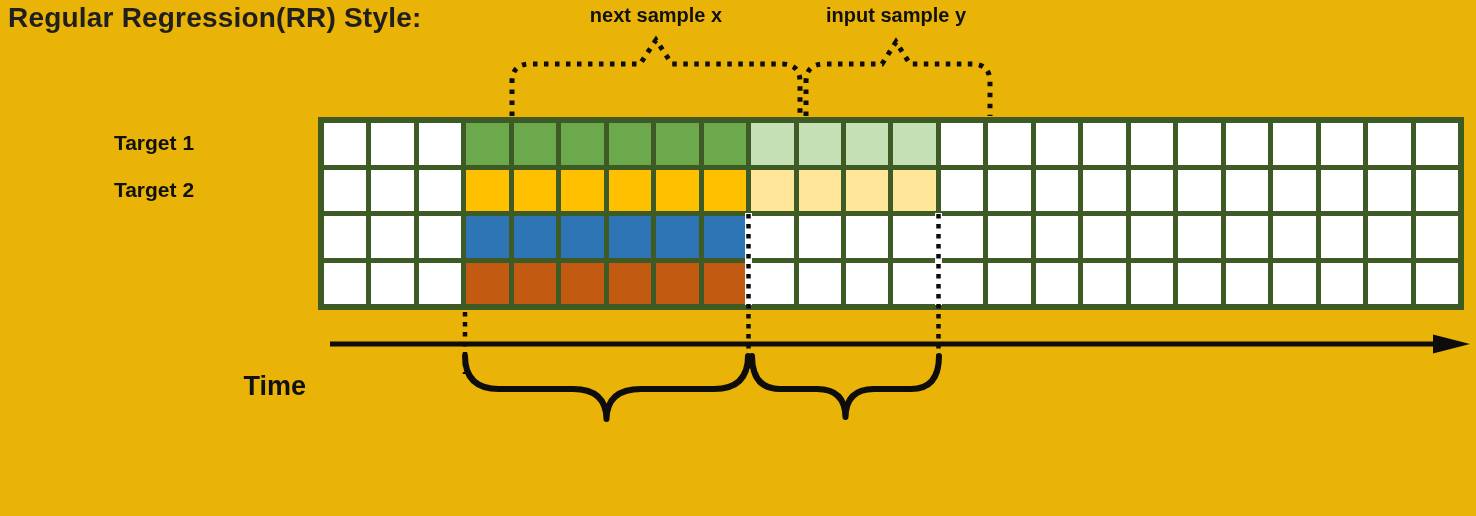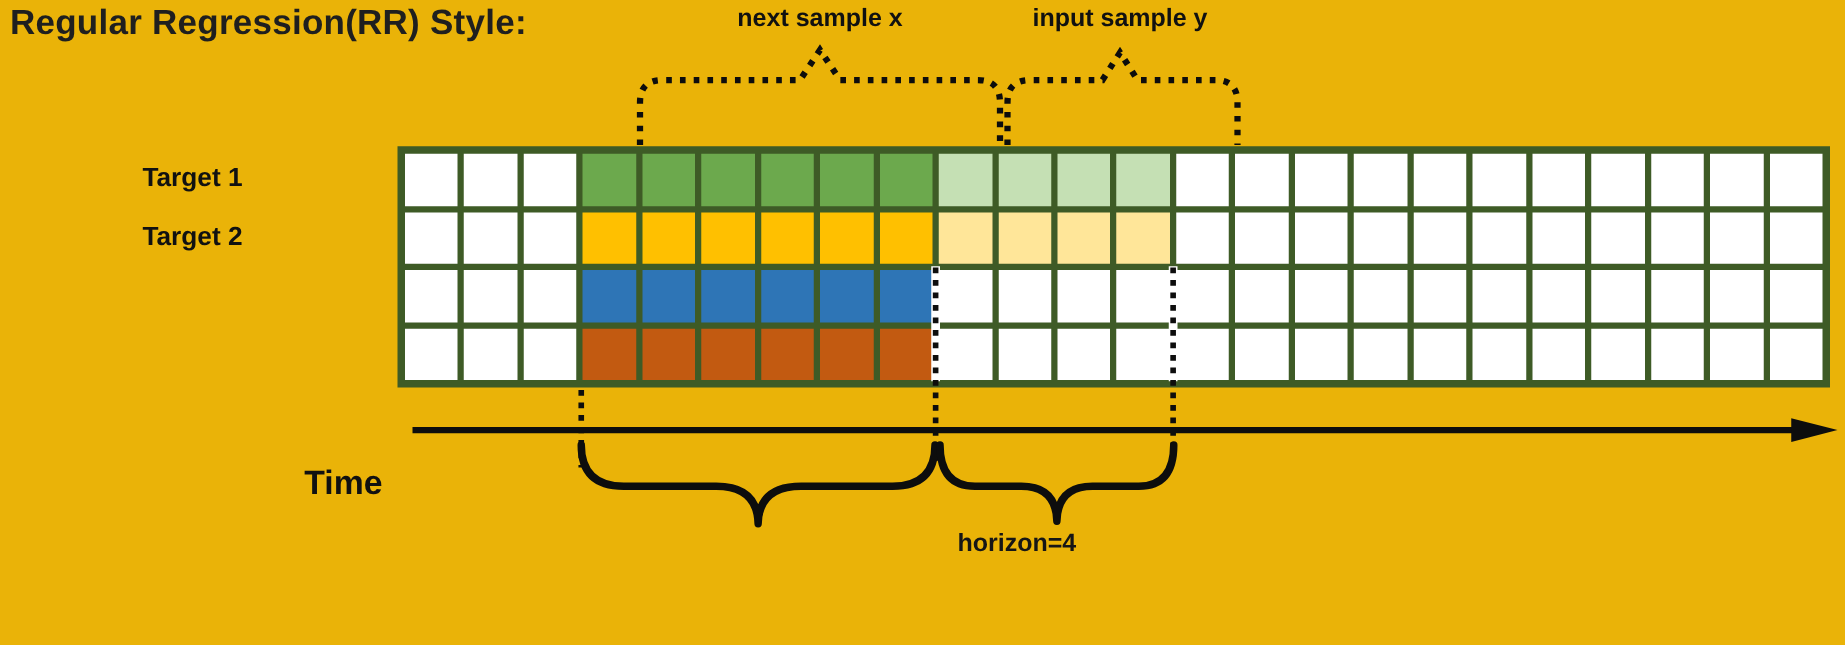--- a/index.html
+++ b/index.html
@@ -187,16 +187,15 @@
 
     <line x1="330" y1="344" x2="1437" y2="344" stroke="#0d0d0d" stroke-width="5"></line>
     <polygon points="1433,334.5 1470,344 1433,353.5" fill="#0d0d0d"></polygon>
 
     <path d="M 465,356 Q 465,389 499,389 L 573,389 Q 606,389 606.5,419 Q 607,389 641,389 L 714,389 Q 748,389 748,356" fill="none" stroke="#0d0d0d" stroke-width="6" stroke-linecap="round" stroke-linejoin="round"></path>
 
     <path d="M 752,356 Q 752,389 780,389 L 817,389 Q 845,389 845.5,417 Q 846,389 874,389 L 911,389 Q 939,389 939,356" fill="none" stroke="#0d0d0d" stroke-width="6" stroke-linecap="round" stroke-linejoin="round"></path>
   </svg>
 
   <div class="note-block" id="output-block">
-    <div>horizon=4</div>
   </div>
 
 </div>
 
 </body></html>

